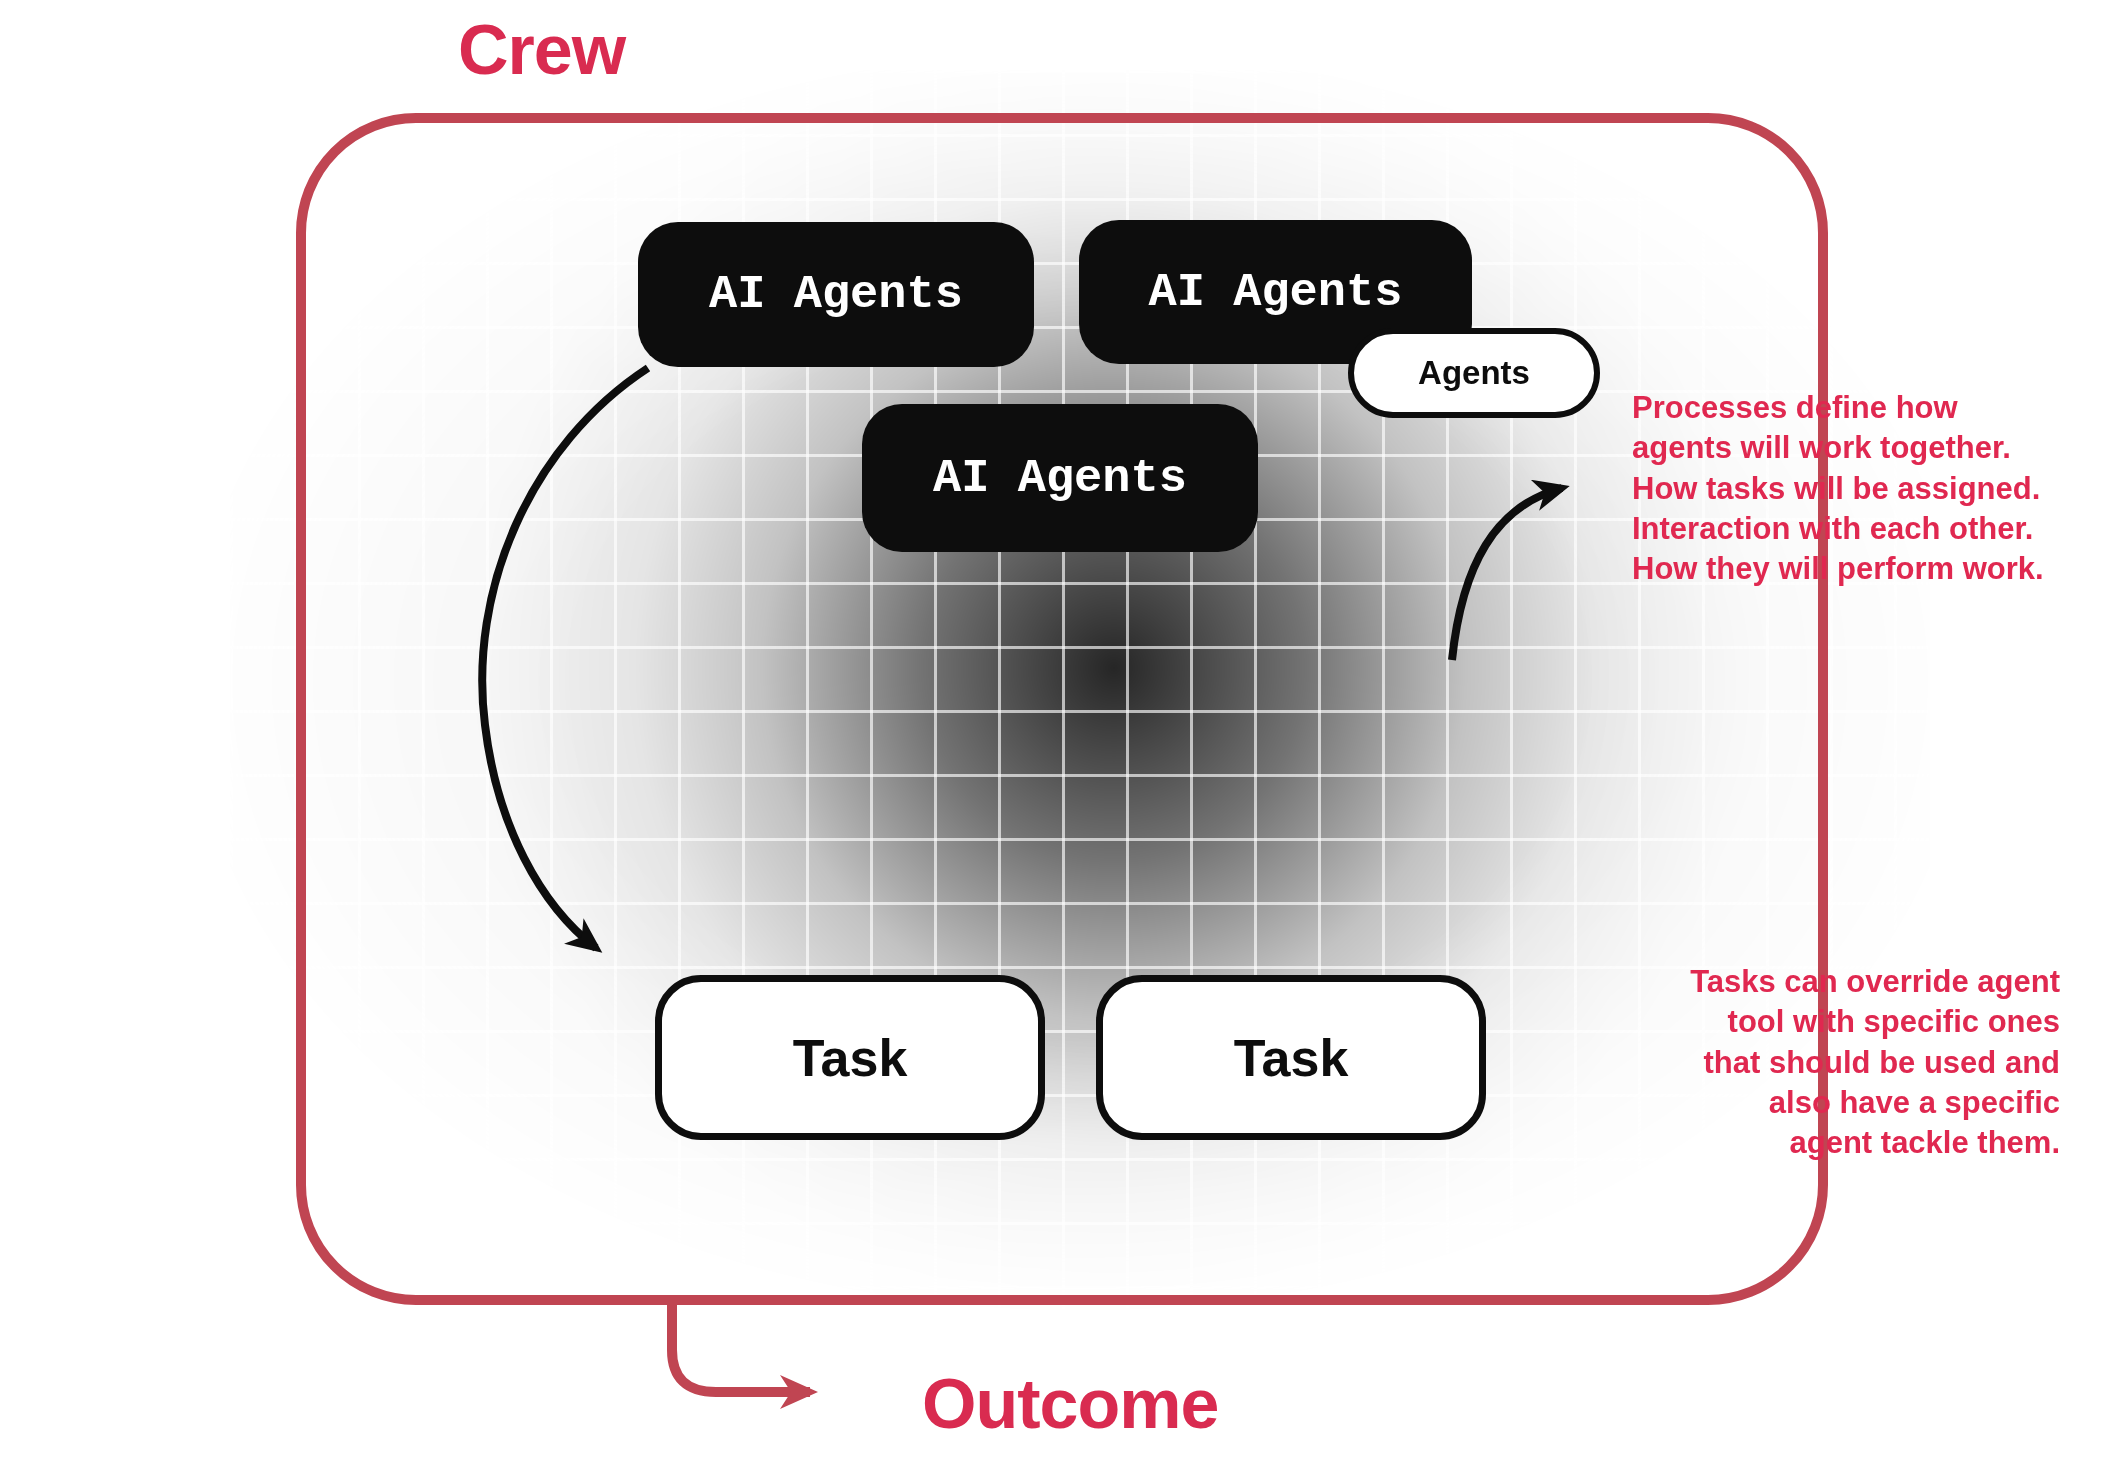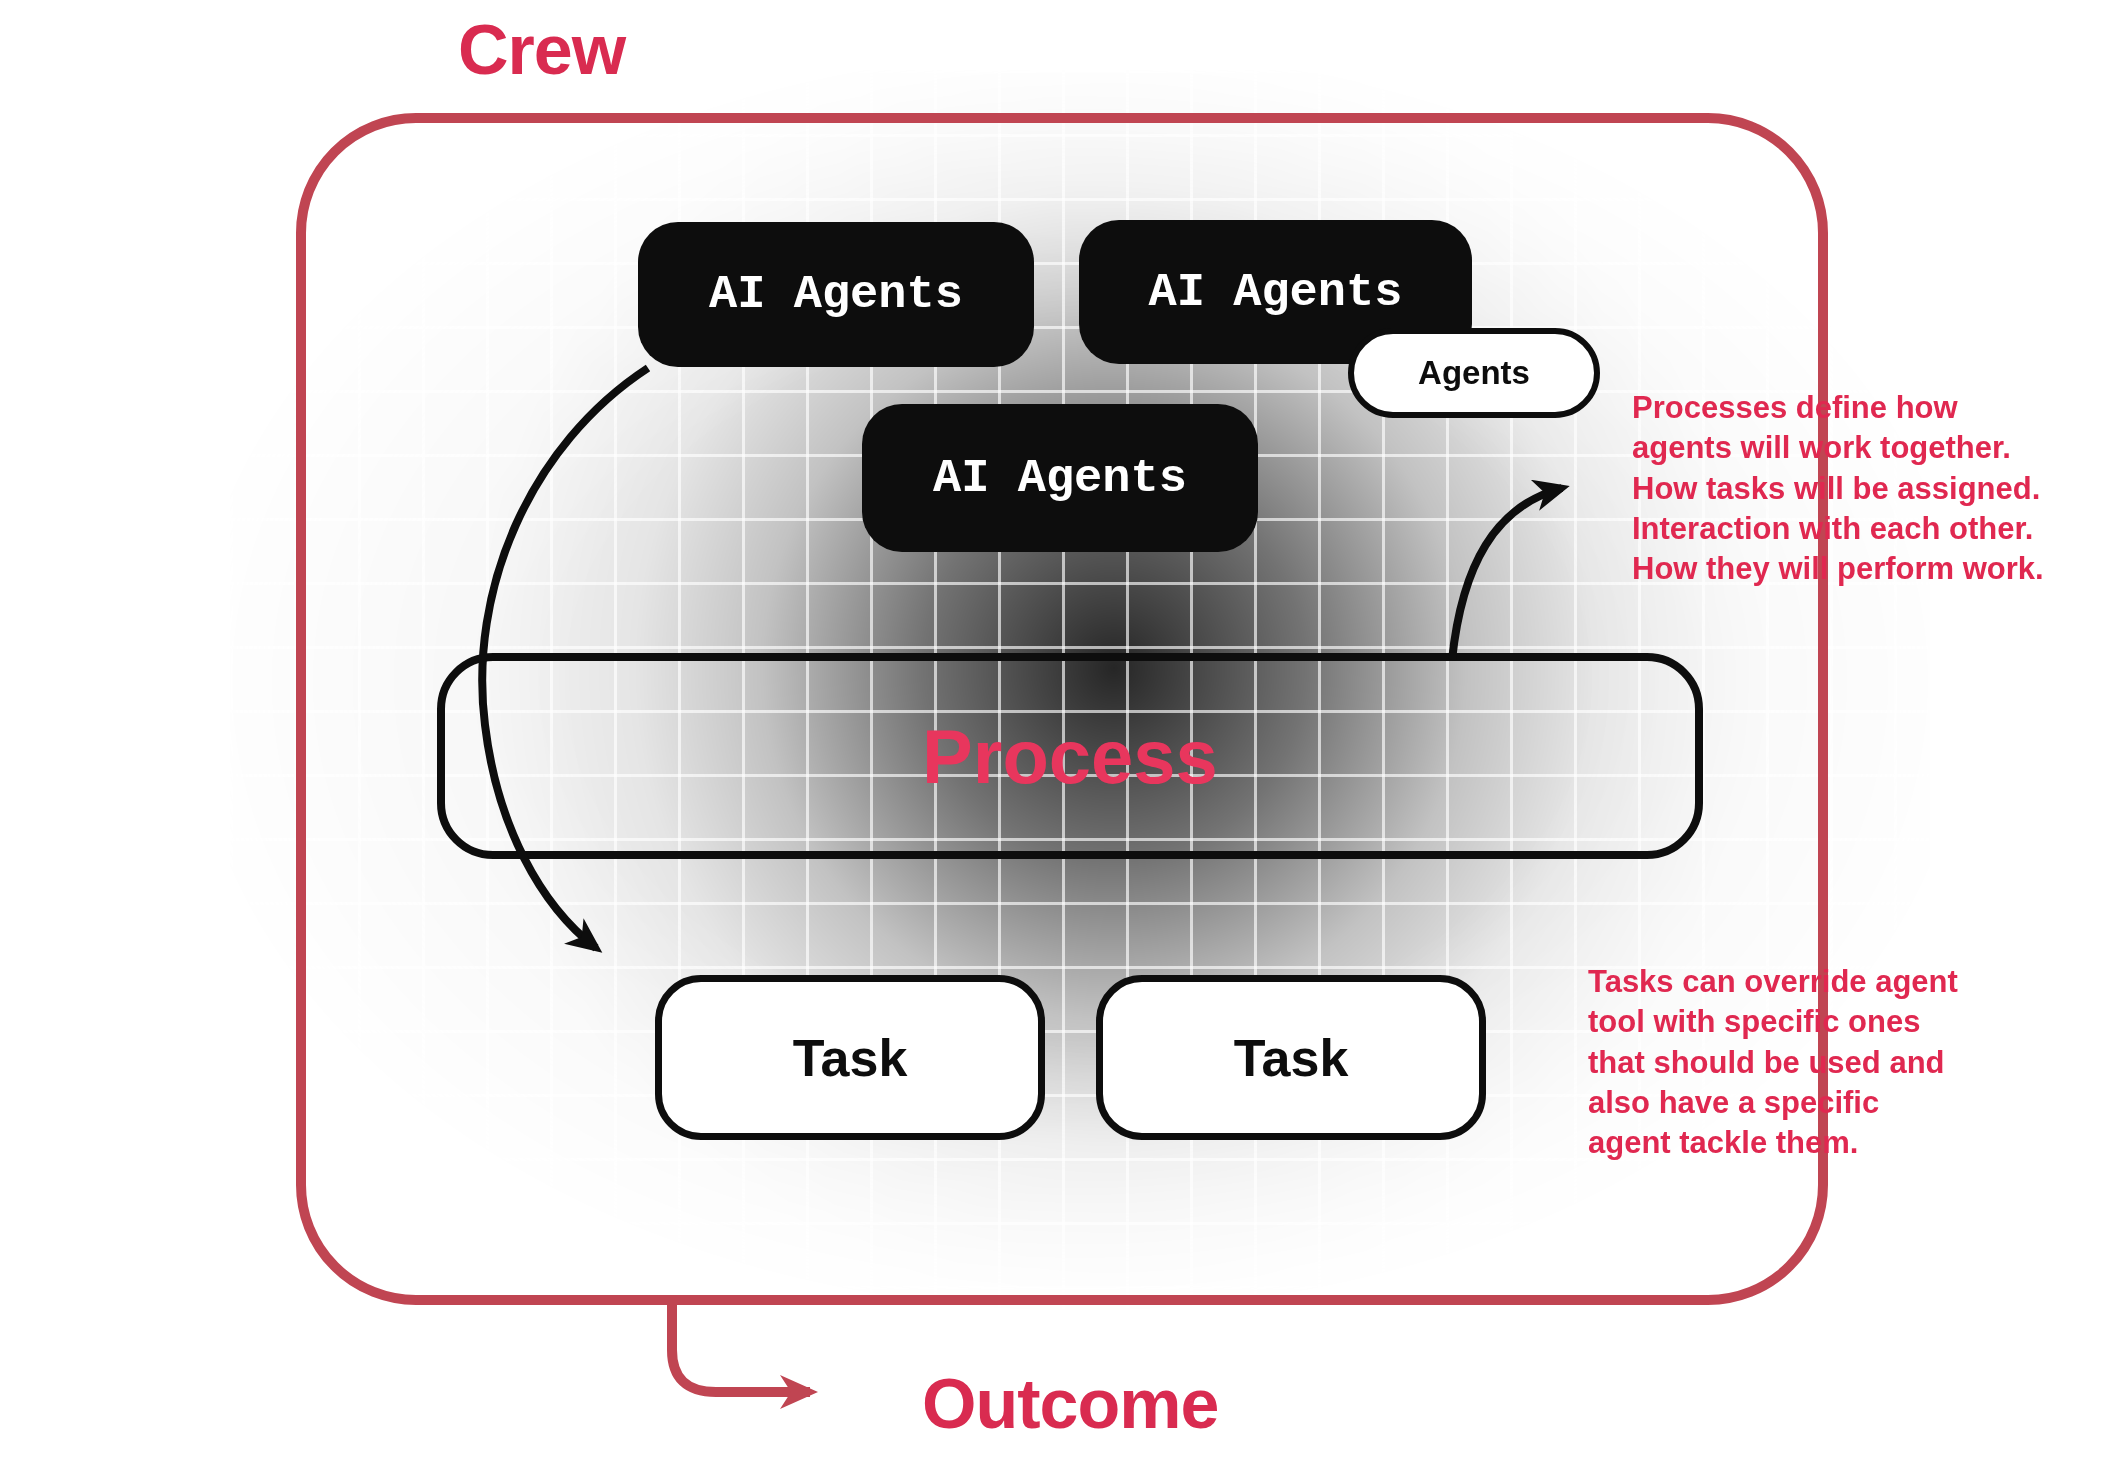--- a/index.html
+++ b/index.html
@@ -68,22 +68,21 @@
     text-align: center;
   }
   .annotation.right-top {
     left: 1632px; top: 388px;
     width: 500px;
     text-align: left;
   }
   .annotation.right-bottom {
     left: 1560px; top: 962px;
     width: 500px;
-    text-align: left;
-    margin-left: 28px;
+    text-align: right;
   }
 
   .agent-box {
     position: absolute;
     background: #0d0d0d;
     color: #ffffff;
     border-radius: 40px;
     display: flex;
     align-items: center;
     justify-content: center;
@@ -184,23 +183,20 @@
   <div class="agent-box agent-2">AI Agents</div>
   <div class="tools-pill">Agents</div>
   <div class="agent-box agent-3">AI Agents</div>
 
   <div class="annotation right-top">Processes define how
 agents will work together.
 How tasks will be assigned.
 Interaction with each other.
 How they will perform work.</div>
 
-  <div class="process-box">
-    <span class="process-label">Process</span>
-  </div>
 
   <div class="task-box task-1">Task</div>
   <div class="task-box task-2">Task</div>
 
   <div class="annotation right-bottom">Tasks can override agent
 tool with specific ones
 that should be used and
 also have a specific
 agent tackle them.</div>
 

